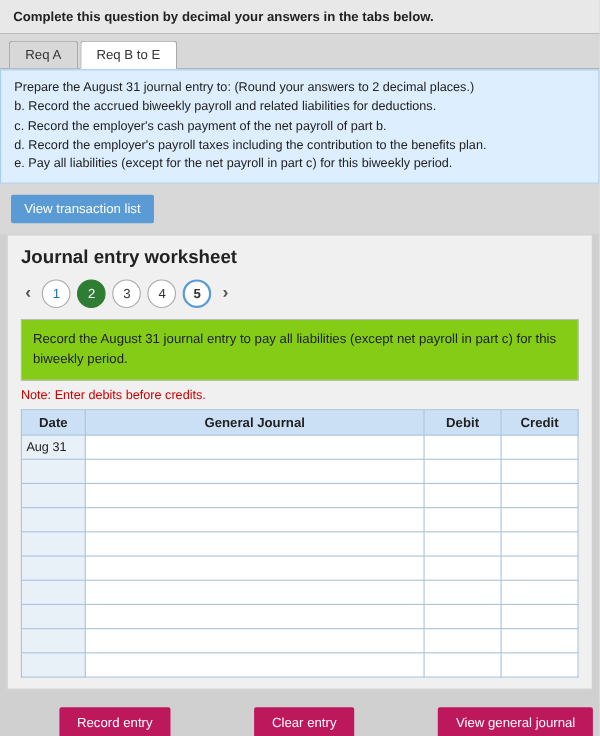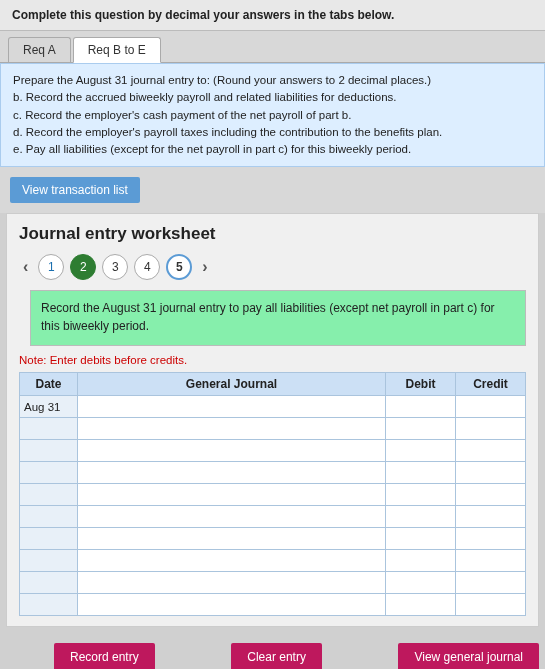--- a/index.html
+++ b/index.html
@@ -124,28 +124,27 @@
       font-weight: bold;
     }
     .page-btn.blue-text {
       color: #1a6faf;
       border-color: #aaa;
       background: #fff;
     }
     
     .desc-box {
       border: 1px solid #bbb;
-      background: #86efac;
+      background: #84cc16;
       padding: 8px 10px;
       font-size: 12px;
       color: #222;
       margin-bottom: 8px;
       min-height: 56px;
       line-height: 1.5;
-      margin-left: 11px;
     }
     
     .note-text {
       color: #cc0000;
       font-size: 11.5px;
       margin-bottom: 6px;
     }
     
     .journal-table {
       width: 100%;

